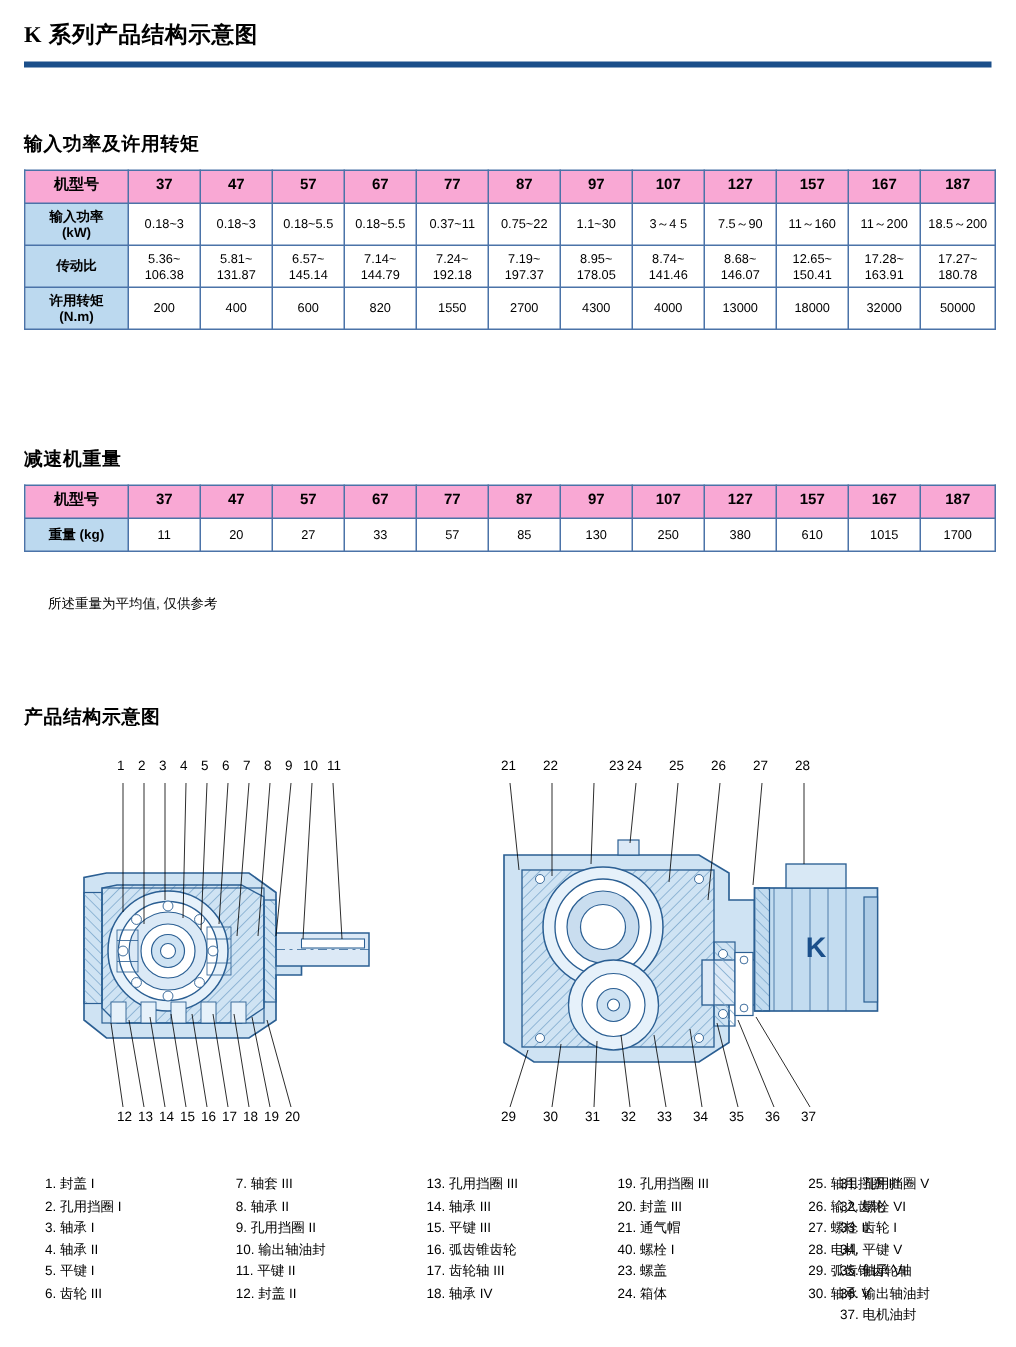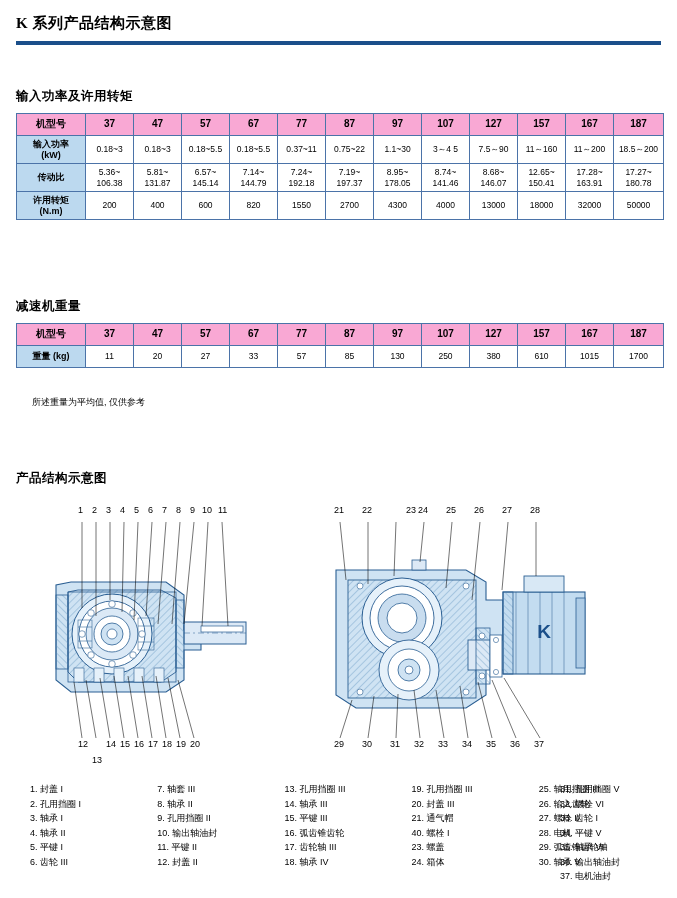--- a/index.html
+++ b/index.html
@@ -476,21 +476,21 @@
     <div class="callout-num" style="left:104px; top:6px;">4</div>
     <div class="callout-num" style="left:118px; top:6px;">5</div>
     <div class="callout-num" style="left:132px; top:6px;">6</div>
     <div class="callout-num" style="left:146px; top:6px;">7</div>
     <div class="callout-num" style="left:160px; top:6px;">8</div>
     <div class="callout-num" style="left:174px; top:6px;">9</div>
     <div class="callout-num" style="left:186px; top:6px;">10</div>
     <div class="callout-num" style="left:202px; top:6px;">11</div>
 
     <div class="callout-num" style="left:62px; top:240px;">12</div>
-    <div class="callout-num" style="left:76px; top:256px;">13</div>
+    <div class="callout-num" style="left:76px; top:240px;">13</div>
     <div class="callout-num" style="left:90px; top:240px;">14</div>
     <div class="callout-num" style="left:104px; top:240px;">15</div>
     <div class="callout-num" style="left:118px; top:240px;">16</div>
     <div class="callout-num" style="left:132px; top:240px;">17</div>
     <div class="callout-num" style="left:146px; top:240px;">18</div>
     <div class="callout-num" style="left:160px; top:240px;">19</div>
     <div class="callout-num" style="left:174px; top:240px;">20</div>
 
     <div class="callout-num" style="left:318px; top:6px;">21</div>
     <div class="callout-num" style="left:346px; top:6px;">22</div>

